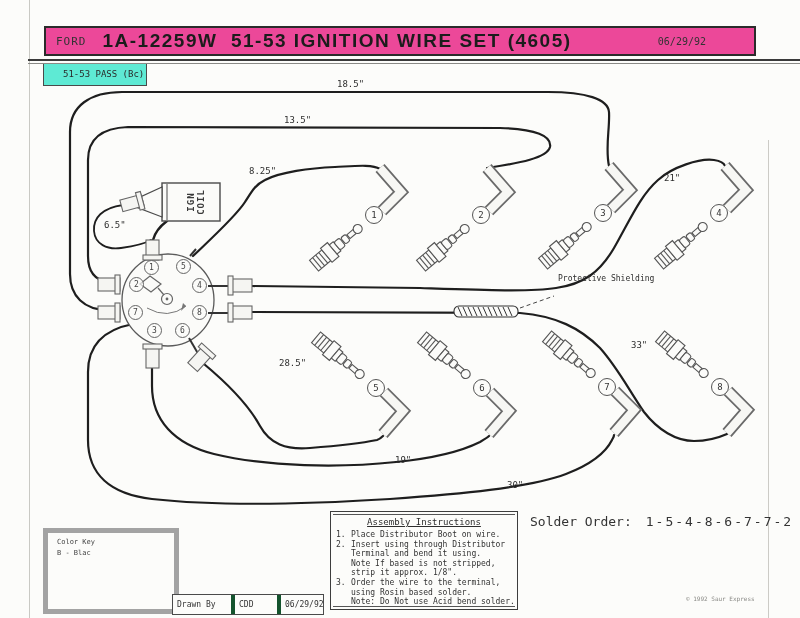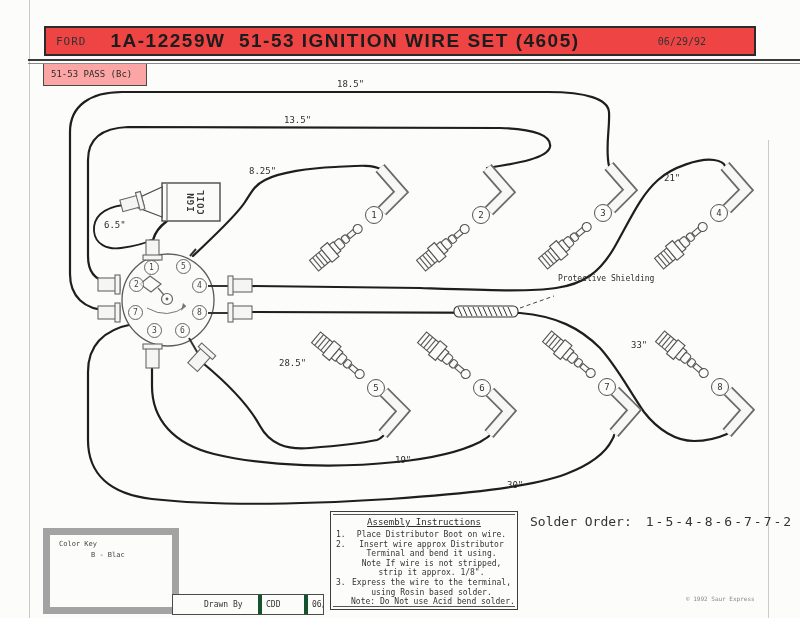--- a/index.html
+++ b/index.html
@@ -9,33 +9,33 @@
     font-family:"DejaVu Sans Mono", monospace;
     color:#2a2a2a;
   }
   .abs{position:absolute;}
   
   .scan-line-left{left:29px;top:0;width:1px;height:618px;background:#c9c9c4;}
   .scan-line-right{left:768px;top:140px;width:1px;height:478px;background:#cccbc6;}
   
   .title-box{
     left:44px;top:26px;width:712px;height:30px;border:2px solid #2b2b2b;
-    display:flex;align-items:center;box-sizing:border-box;background:#ef4444;
+    display:flex;align-items:center;box-sizing:border-box;background:#ec4899;
   }
   .brand{font-size:11px;letter-spacing:1px;margin-left:10px;color:#333;}
   .main-title{
     flex:1;font-family:"Liberation Sans",sans-serif;font-weight:bold;
-    font-size:19px;letter-spacing:1.5px;color:#1c1c1c;margin-left:24px;white-space:pre;
+    font-size:19px;letter-spacing:1.5px;color:#1c1c1c;margin-left:16px;white-space:pre;
   }
   .date{font-size:10px;margin-right:48px;color:#333;}
   .rule1{left:28px;top:59px;width:772px;height:2px;background:#3a3a3a;}
   .rule2{left:28px;top:63px;width:772px;height:1px;background:#8a8a86;}
   .model-box{
     left:43px;top:64px;width:104px;height:22px;border:1px solid #4a4a4a;border-top:none;
-    box-sizing:border-box;font-size:9px;line-height:20px;padding-left:7px;background:#fca5a5;
+    box-sizing:border-box;font-size:9px;line-height:20px;padding-left:19px;background:#5eead4;
   }
   
   .lbl{font-size:9px;color:#2d2d2d;white-space:nowrap;}
   .shield-lbl{font-size:8px;color:#2d2d2d;white-space:nowrap;}
   .circle-num{
     width:18px;height:18px;border:1px solid #555;border-radius:50%;
     display:flex;align-items:center;justify-content:center;
     font-size:9px;color:#333;background:rgba(252,252,250,.9);box-sizing:border-box;
   }
   .term-num{
@@ -54,32 +54,32 @@
   
   .asm-box{
     left:330px;top:511px;width:188px;height:99px;border:1px solid #3d3d3d;
     box-sizing:border-box;background:#fcfcfa;padding:3px 5px 0 5px;
   }
   .asm-inner-top{left:2px;top:2px;right:2px;height:1px;background:#555;position:absolute;}
   .asm-inner-bot{left:2px;bottom:2px;right:2px;height:1px;background:#555;position:absolute;}
   .asm-title{font-size:9px;text-align:center;text-decoration:underline;margin:2px 0 3px 0;color:#2d2d2d;}
   .asm-row{display:flex;font-size:8px;line-height:9.6px;color:#333;}
   .asm-row .n{width:15px;flex:none;}
-  .asm-row .t{flex:1;white-space:nowrap;text-align:center;}
+  .asm-row .t{flex:1;white-space:nowrap;}
   
   .ckey-box{
-    left:43px;top:528px;width:136px;height:86px;border:7px solid #a3a3a3;
+    left:43px;top:528px;width:136px;height:86px;border:5px solid #a3a3a3;
     box-sizing:border-box;padding:5px 0 0 9px;background:#fcfcfa;
   }
   .ckey-title{font-size:7px;color:#444;}
-  .ckey-entry{font-size:7px;color:#444;margin-top:3px;margin-left:32px;}
+  .ckey-entry{font-size:7px;color:#444;margin-top:3px;}
   
   .drawn-box{
     left:172px;top:594px;width:152px;height:21px;border:1px solid #4a4a4a;
-    box-sizing:border-box;display:flex;background:#fcfcfa;padding-left:27px;
+    box-sizing:border-box;display:flex;background:#fcfcfa;
   }
   .drawn-box .cell{
     font-size:8px;line-height:19px;padding:0 4px;border-left:4px solid #14532d;
     white-space:nowrap;overflow:hidden;color:#333;
   }
   .drawn-box .cell:first-child{border-left:none;}
   .copyright{left:686px;top:595px;font-size:6px;color:#8a8a86;white-space:nowrap;}
   svg{position:absolute;left:0;top:0;}
 </style>
 </head>
@@ -346,37 +346,37 @@
 <div class="abs asm-box">
   <div class="asm-inner-top"></div>
     <div class="asm-inner-bot"></div>
   <div class="asm-title">Assembly Instructions</div>
   <div class="asm-row">
       <span class="n">1.</span>
       <span class="t">Place Distributor Boot on wire.</span>
     </div>
   <div class="asm-row">
       <span class="n">2.</span>
-      <span class="t">Insert wire approx Distributor</span>
+      <span class="t">Insert using through Distributor</span>
     </div>
   <div class="asm-row">
       <span class="n"></span>
       <span class="t">Terminal and bend it using.</span>
     </div>
   <div class="asm-row">
       <span class="n"></span>
-      <span class="t">Note If wire is not stripped,</span>
+      <span class="t">Note If based is not stripped,</span>
     </div>
   <div class="asm-row">
       <span class="n"></span>
       <span class="t">strip it approx. 1/8".</span>
     </div>
   <div class="asm-row">
       <span class="n">3.</span>
-      <span class="t">Express the wire to the terminal,</span>
+      <span class="t">Order the wire to the terminal,</span>
     </div>
   <div class="asm-row">
       <span class="n"></span>
       <span class="t">using Rosin based solder.</span>
     </div>
   <div class="asm-row">
       <span class="n"></span>
       <span class="t">Note: Do Not use Acid bend solder.</span>
     </div>
 </div>

